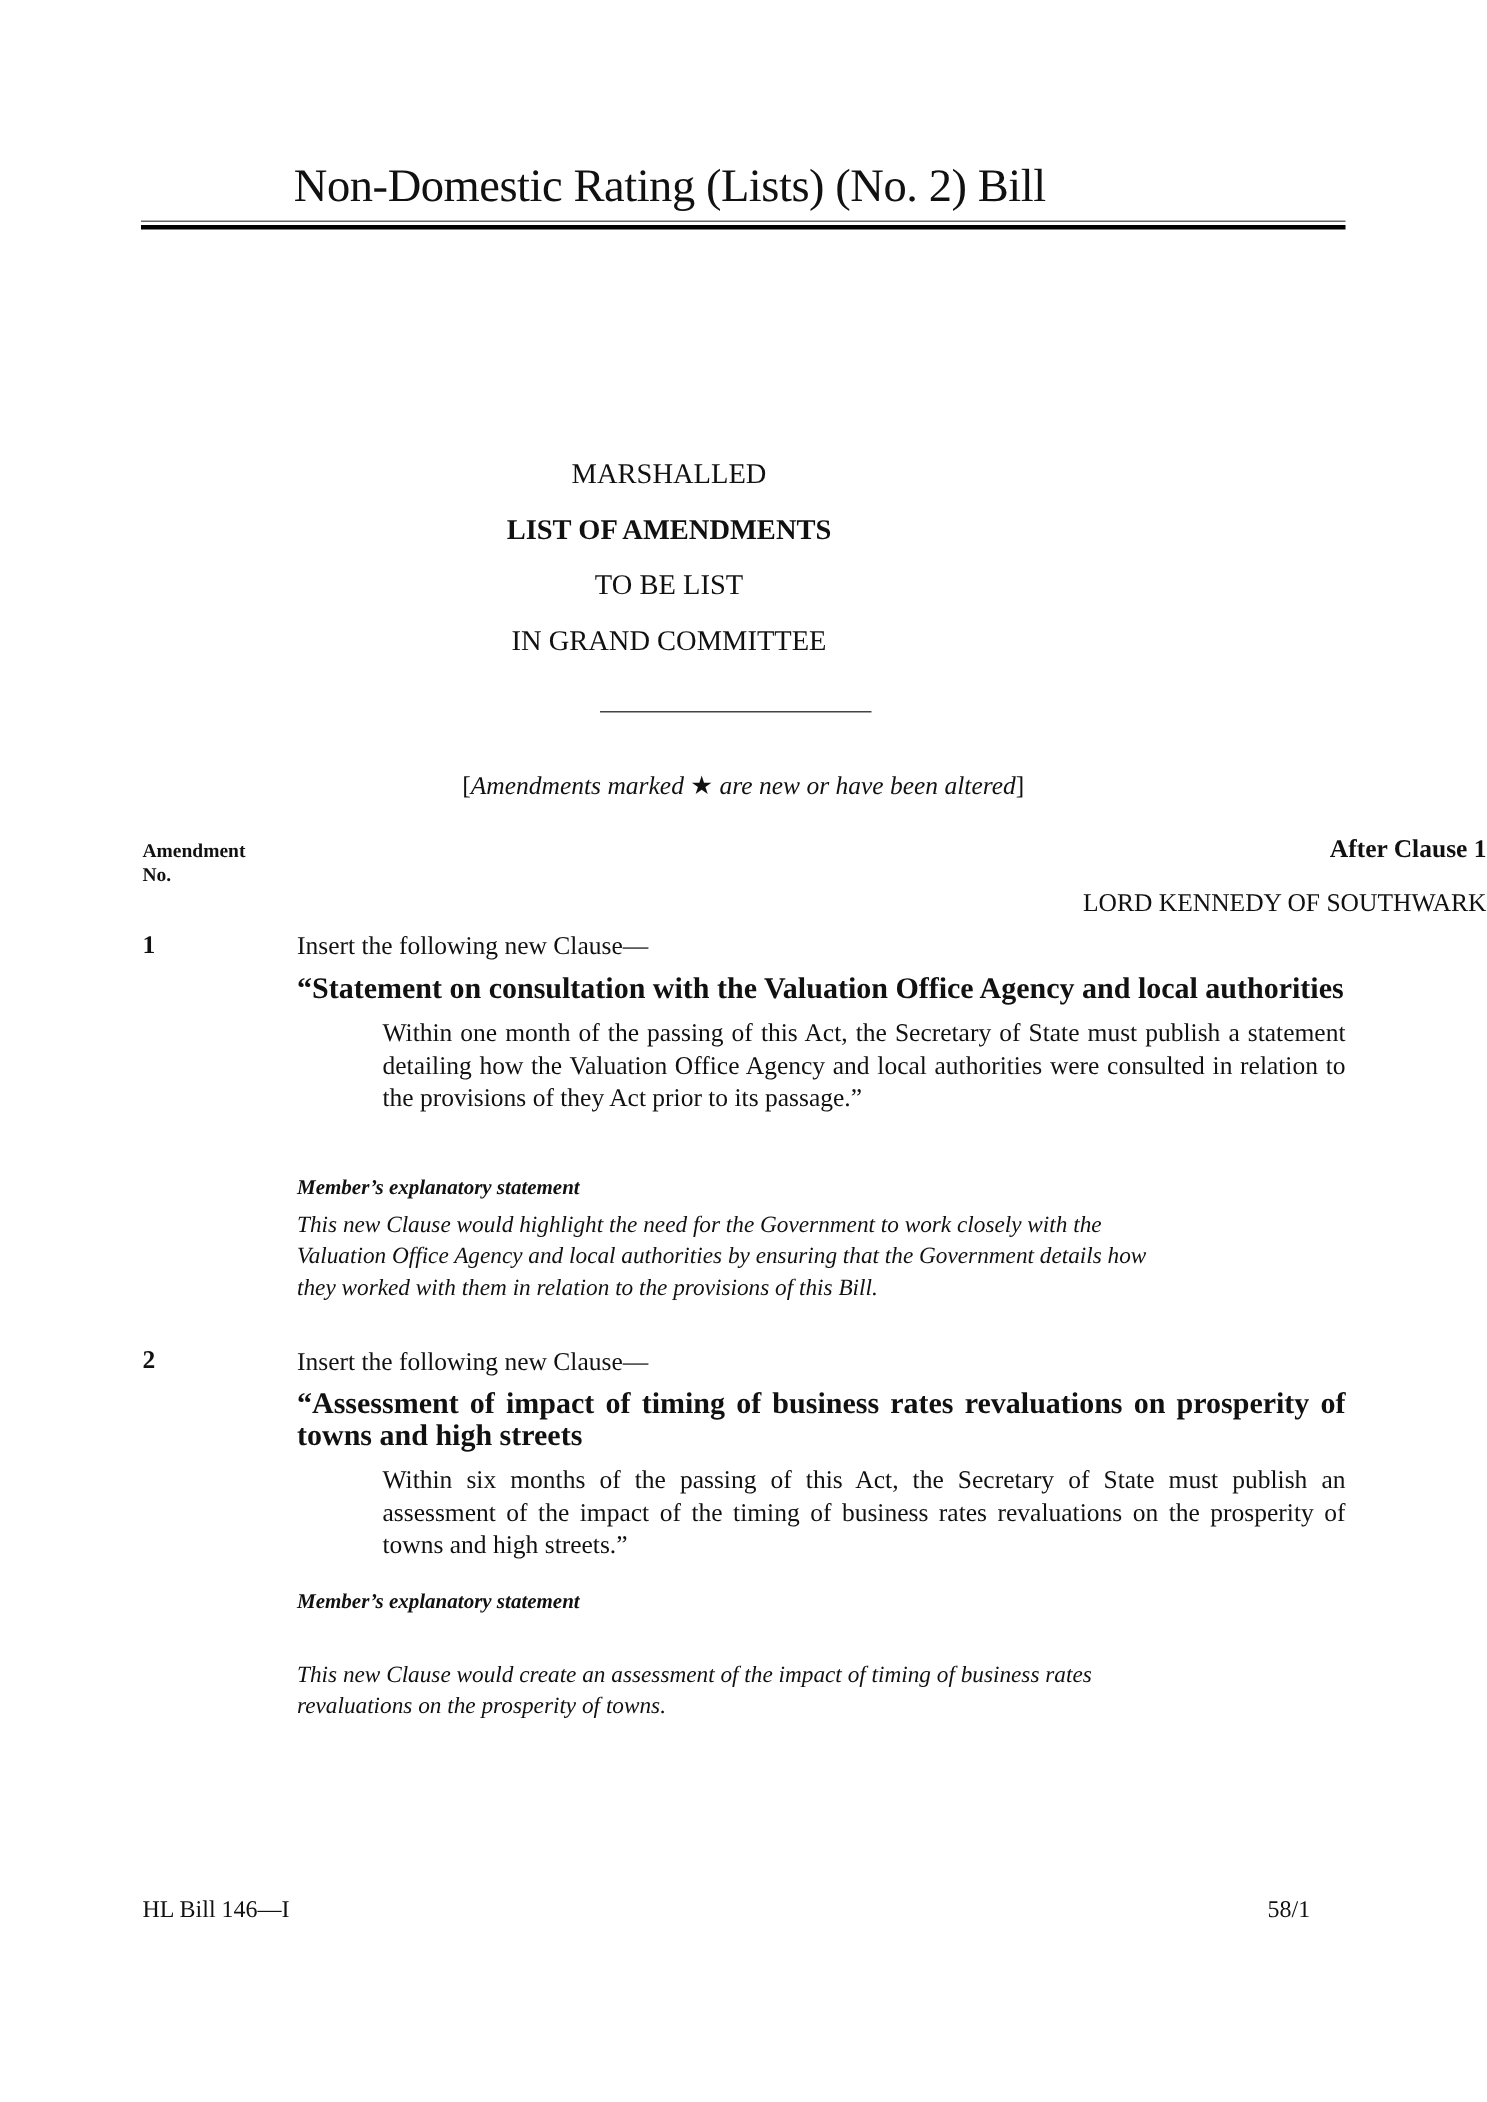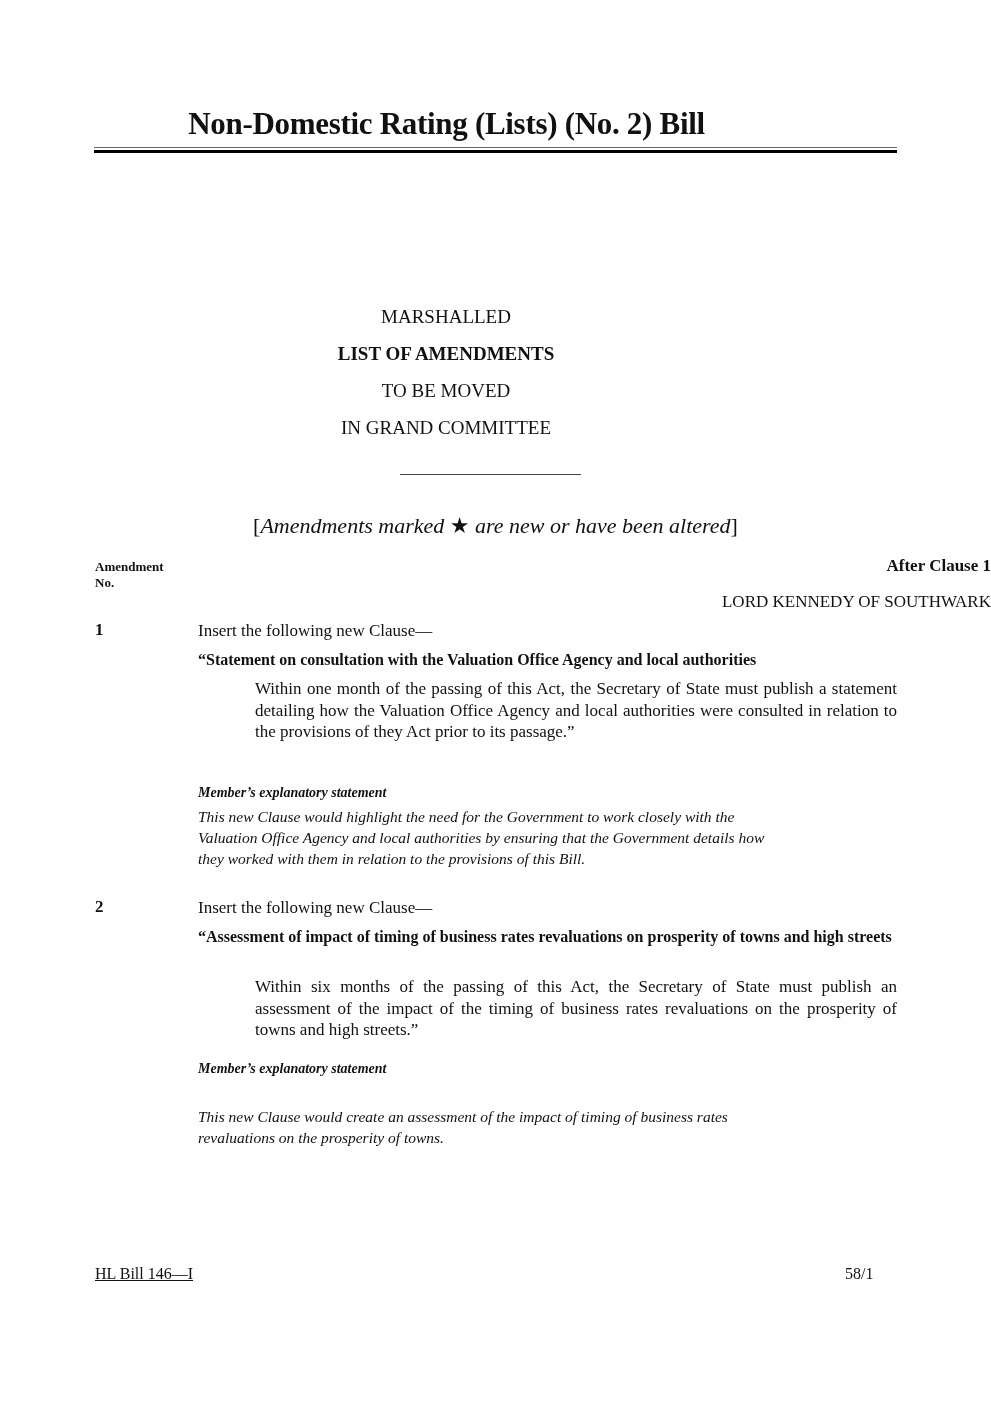--- a/index.html
+++ b/index.html
@@ -1,47 +1,47 @@
 <!DOCTYPE html>
 <html><head>
 <meta charset="utf-8">
 <style>
   html, body { margin: 0; padding: 0; background: #ffffff; }
   body { width: 991px; height: 1401px; position: relative; font-family: "Liberation Serif", "DejaVu Serif", serif; color: #111; overflow: hidden; }
   .abs { position: absolute; }
-  .title { left: 0; width: 893px; top: 106px; text-align: center; font-weight: bold; font-size: 31px; letter-spacing: -0.3px; }
+  .title { left: 0; width: 893px; top: 106px; text-align: center; font-weight: normal; font-size: 31px; letter-spacing: -0.3px; }
   .rule-thin { left: 94px; width: 803px; top: 147px; height: 1px; background: #666; }
   .rule-thick { left: 94px; width: 803px; top: 150px; height: 3px; background: #000; }
   .mast { left: 0; width: 892px; text-align: center; font-size: 19px; }
   .short-rule { left: 400px; width: 181px; top: 474px; height: 1px; background: #444; }
-  .note { left: 0; width: 991px; top: 513px; text-align: center; font-size: 22px; }
+  .note { left: 0; width: 991px; top: 513px; text-align: center; font-size: 17px; }
   .note i { font-style: italic; }
   .amend-col { left: 95px; top: 559px; font-size: 13px; font-weight: bold; line-height: 16px; }
   .heading { left: 0; width: 991px; text-align: right; font-size: 17px; }
   .num { left: 95px; font-weight: bold; font-size: 17px; }
   .body-text { font-size: 17px; line-height: 21.5px; }
-  .clause-title { left: 198px; width: 699px; font-weight: bold; font-size: 16px; line-height: 21px; text-align: justify; }
+  .clause-title { left: 198px; width: 699px; font-weight: bold; font-size: 20px; line-height: 21px; text-align: justify; }
   .clause-body { left: 255px; width: 642px; font-size: 17px; line-height: 21.5px; text-align: justify; text-align-last: left; }
   .exp-title { left: 198px; font-weight: bold; font-style: italic; font-size: 14px; }
   .exp-body { left: 198px; width: 690px; font-style: italic; font-size: 15.5px; line-height: 21px; }
-  .footer-left { left: 95px; top: 1265px; font-size: 16px; text-decoration: underline; }
+  .footer-left { left: 95px; top: 1265px; font-size: 16px; }
   .footer-right { left: 845px; top: 1265px; font-size: 16px; }
 </style>
 </head>
 <body>
 
 <div>
 
   <div class="abs title">Non-Domestic Rating (Lists) (No. 2) Bill</div>
   <div class="abs rule-thin"></div>
   <div class="abs rule-thick"></div>
 
   <div class="abs mast" style="top:306px;">MARSHALLED</div>
   <div class="abs mast" style="top:343px;font-weight:bold;">LIST OF AMENDMENTS</div>
-  <div class="abs mast" style="top:380px;">TO BE MOVED</div>
+  <div class="abs mast" style="top:380px;">TO BE LIST</div>
   <div class="abs mast" style="top:417px;">IN GRAND COMMITTEE</div>
 
   <div class="abs short-rule"></div>
 
   <div class="abs note"><span>[</span><i>Amendments marked </i><span>★</span><i> are new or have been altered</i><span>]</span></div>
 
   <div class="abs amend-col">
     <div>Amendment</div>
     <div>No.</div>
   </div>

